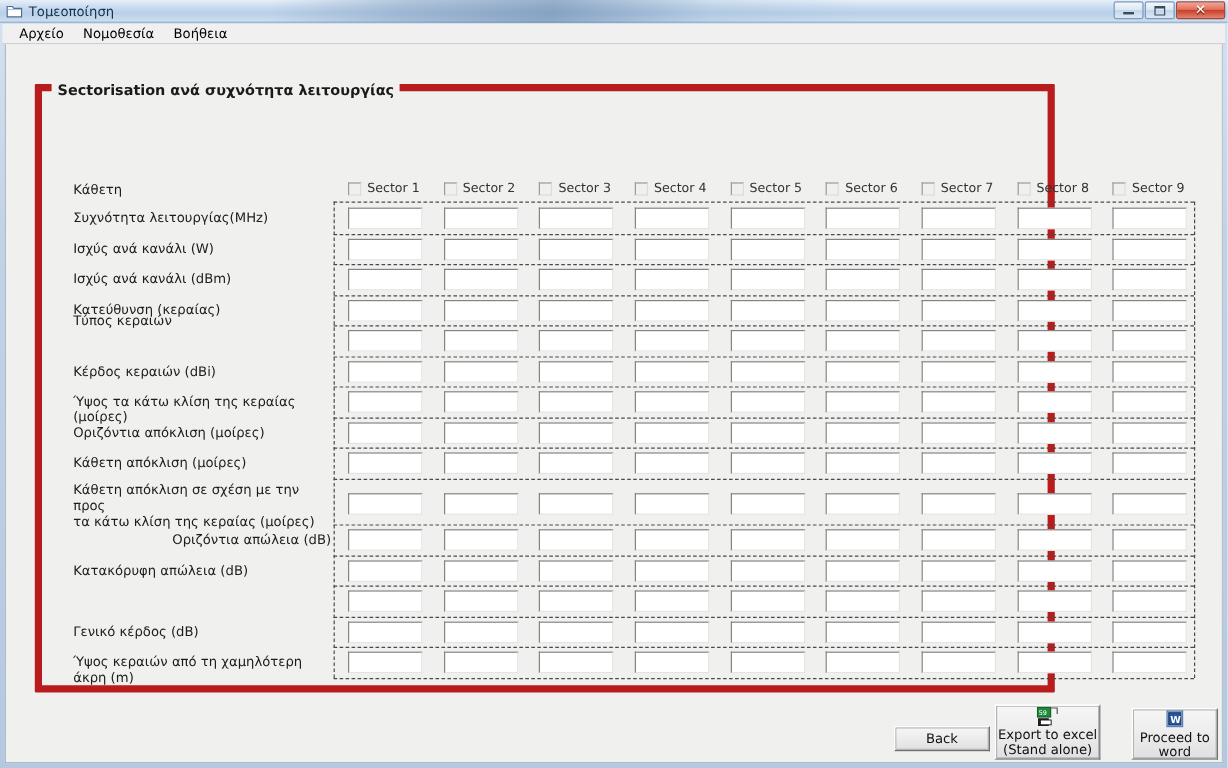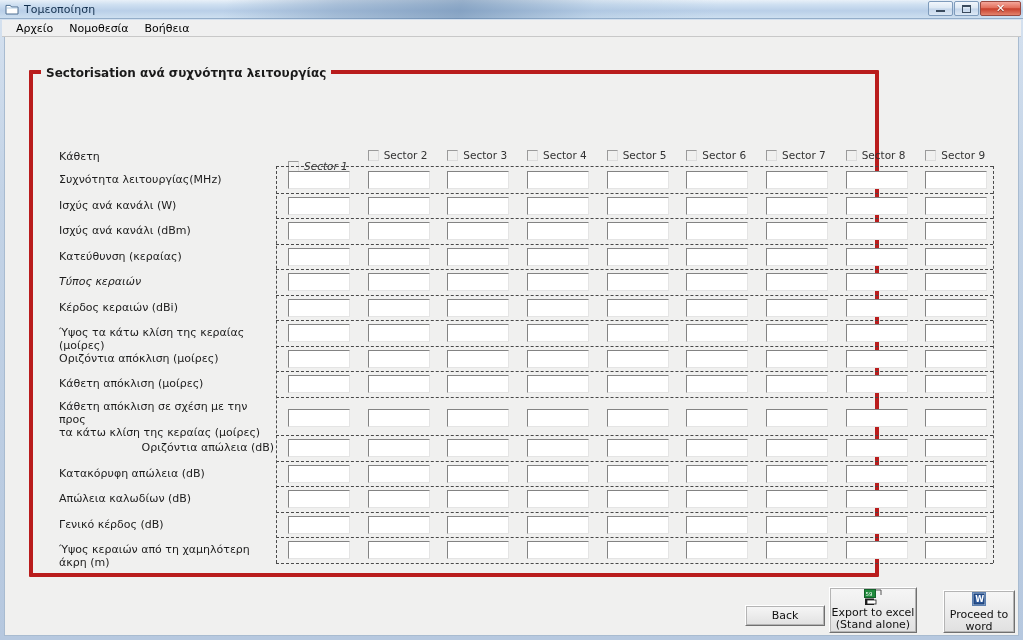--- a/index.html
+++ b/index.html
@@ -106,21 +106,21 @@
   #client-inner {
     position: absolute; left: 0; top: 0; right: 0; bottom: 0;
     background: #f0f0ef;
   }
 
   
   #groupbox {
     position: absolute;
     left: 24px; top: 33px;
     width: 850px; height: 507px;
-    border: 4px solid #b91c1c;
+    border: 6px solid #b91c1c;
     border-radius: 1px;
   }
   #group-legend {
     position: absolute;
     left: 8px; top: -8px;
     background: #f0f0ef;
     padding: 0 5px;
     font-size: 12px;
     font-weight: bold;
     color: #1a1a1a;
@@ -236,21 +236,21 @@
     <div class="menu-item">Νομοθεσία</div>
     <div class="menu-item">Βοήθεια</div>
   </div>
 
   <div id="client">
     <div id="client-inner">
 
       <div id="groupbox">
         <div id="group-legend">Sectorisation ανά συχνότητα λειτουργίας</div>
         <div id="grid">
-            <div class="sector-head" style="left: 255px; top: 86px; font-style: italic;">
+            <div class="sector-head" style="left: 255px; top: 75px;">
               <span class="cbx"></span>
               <span>Sector 1</span>
             </div>
             <div class="sector-head" style="left: 334.667px; top: 75px;">
               <span class="cbx"></span>
               <span>Sector 2</span>
             </div>
             <div class="sector-head" style="left: 414.333px; top: 75px;">
               <span class="cbx"></span>
               <span>Sector 3</span>
@@ -317,21 +317,21 @@
             <div class="tbox" style="left: 255px; top: 173.5px; width: 62px;"></div>
             <div class="tbox" style="left: 334.667px; top: 173.5px; width: 62px;"></div>
             <div class="tbox" style="left: 414.333px; top: 173.5px; width: 62px;"></div>
             <div class="tbox" style="left: 494px; top: 173.5px; width: 62px;"></div>
             <div class="tbox" style="left: 573.667px; top: 173.5px; width: 62px;"></div>
             <div class="tbox" style="left: 653.333px; top: 173.5px; width: 62px;"></div>
             <div class="tbox" style="left: 733px; top: 173.5px; width: 62px;"></div>
             <div class="tbox" style="left: 812.667px; top: 173.5px; width: 62px;"></div>
             <div class="tbox" style="left: 892.333px; top: 173.5px; width: 62px;"></div>
             <div class="hsep" style="top: 195px;"></div>
-            <div class="row-label" style="top: 201px; font-style: italic;">Τύπος κεραιών</div>
+            <div class="row-label" style="top: 185px;">Τύπος κεραιών</div>
             <div class="tbox" style="left: 255px; top: 199px; width: 62px;"></div>
             <div class="tbox" style="left: 334.667px; top: 199px; width: 62px;"></div>
             <div class="tbox" style="left: 414.333px; top: 199px; width: 62px;"></div>
             <div class="tbox" style="left: 494px; top: 199px; width: 62px;"></div>
             <div class="tbox" style="left: 573.667px; top: 199px; width: 62px;"></div>
             <div class="tbox" style="left: 653.333px; top: 199px; width: 62px;"></div>
             <div class="tbox" style="left: 733px; top: 199px; width: 62px;"></div>
             <div class="tbox" style="left: 812.667px; top: 199px; width: 62px;"></div>
             <div class="tbox" style="left: 892.333px; top: 199px; width: 62px;"></div>
             <div class="hsep" style="top: 220.5px;"></div>
@@ -406,21 +406,20 @@
             <div class="tbox" style="left: 255px; top: 390.5px; width: 62px;"></div>
             <div class="tbox" style="left: 334.667px; top: 390.5px; width: 62px;"></div>
             <div class="tbox" style="left: 414.333px; top: 390.5px; width: 62px;"></div>
             <div class="tbox" style="left: 494px; top: 390.5px; width: 62px;"></div>
             <div class="tbox" style="left: 573.667px; top: 390.5px; width: 62px;"></div>
             <div class="tbox" style="left: 653.333px; top: 390.5px; width: 62px;"></div>
             <div class="tbox" style="left: 733px; top: 390.5px; width: 62px;"></div>
             <div class="tbox" style="left: 812.667px; top: 390.5px; width: 62px;"></div>
             <div class="tbox" style="left: 892.333px; top: 390.5px; width: 62px;"></div>
             <div class="hsep" style="top: 412px;"></div>
-            <div class="row-label" style="top: 418px;">Απώλεια καλωδίων (dB)</div>
             <div class="tbox" style="left: 255px; top: 416px; width: 62px;"></div>
             <div class="tbox" style="left: 334.667px; top: 416px; width: 62px;"></div>
             <div class="tbox" style="left: 414.333px; top: 416px; width: 62px;"></div>
             <div class="tbox" style="left: 494px; top: 416px; width: 62px;"></div>
             <div class="tbox" style="left: 573.667px; top: 416px; width: 62px;"></div>
             <div class="tbox" style="left: 653.333px; top: 416px; width: 62px;"></div>
             <div class="tbox" style="left: 733px; top: 416px; width: 62px;"></div>
             <div class="tbox" style="left: 812.667px; top: 416px; width: 62px;"></div>
             <div class="tbox" style="left: 892.333px; top: 416px; width: 62px;"></div>
             <div class="hsep" style="top: 437.5px;"></div>

